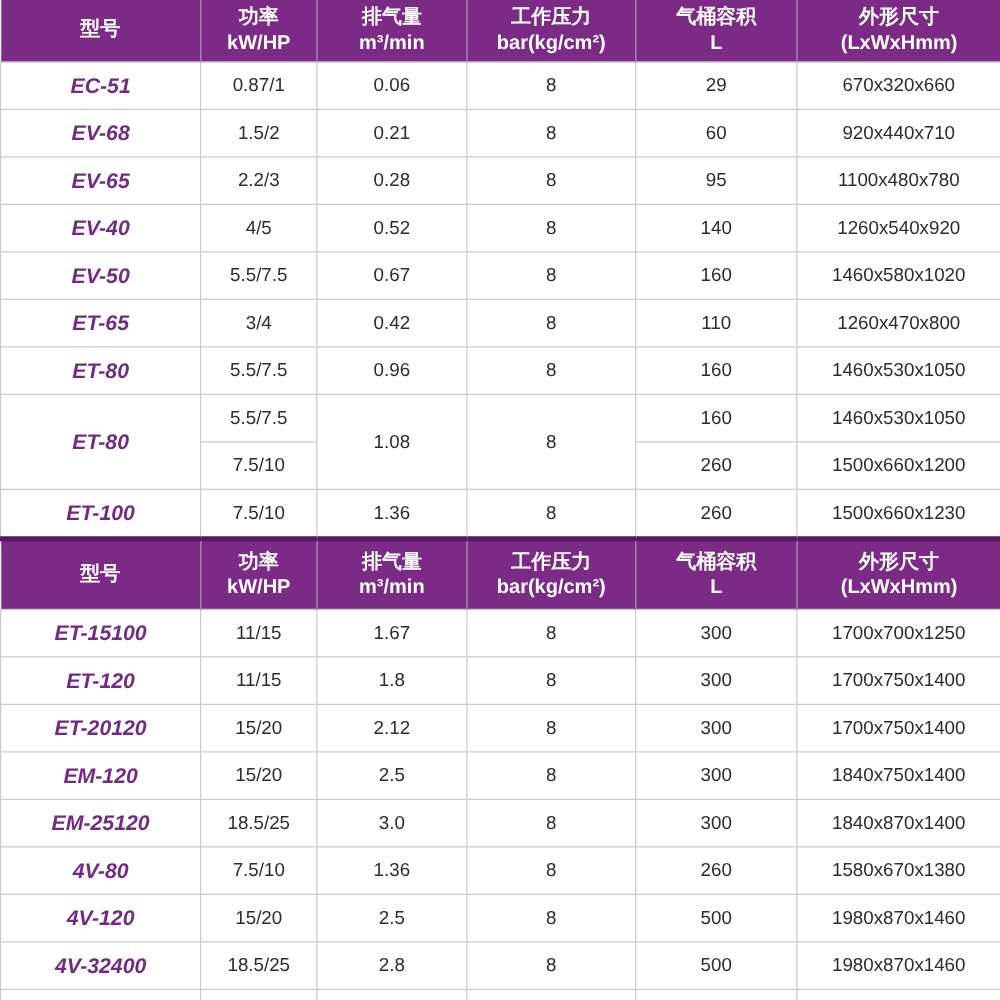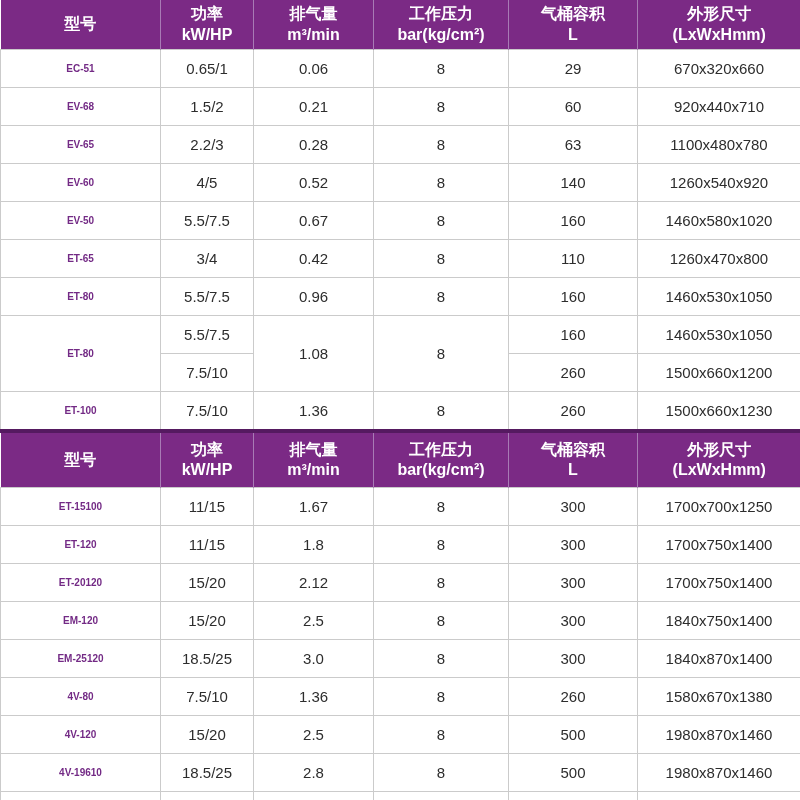--- a/index.html
+++ b/index.html
@@ -53,21 +53,22 @@
     vertical-align:middle;
     font-size:15px;
     height:37px;
     background:var(--row-bg);
     color:var(--body-text);
     padding:0 4px;
   }
   td.model-cell{
     font-weight:bold;
     color:var(--model-text);
-    font-size:10px;
+    font-size:17px;
+    font-style:italic;
   }
   
   table{border-top:none;}
 </style>
 </head>
 <body>
 
 <table data-name="spec-table">
   <colgroup>
     <col class="c1">
@@ -98,44 +99,44 @@
           <div data-name="column-header-line">气桶容积</div>
           <div data-name="column-header-line">L</div>
         </th>
         <th data-name="column-header-dimensions">
           <div data-name="column-header-line">外形尺寸</div>
           <div data-name="column-header-line">(LxWxHmm)</div>
         </th>
       </tr>
       <tr data-name="table-row">
         <td data-name="cell-model" class="model-cell">EC-51</td>
-        <td data-name="cell-power">0.65/1</td>
+        <td data-name="cell-power">0.87/1</td>
         <td data-name="cell-displacement">0.06</td>
         <td data-name="cell-pressure">8</td>
         <td data-name="cell-tank-volume">29</td>
         <td data-name="cell-dimensions">670x320x660</td>
       </tr>
       <tr data-name="table-row">
         <td data-name="cell-model" class="model-cell">EV-68</td>
         <td data-name="cell-power">1.5/2</td>
         <td data-name="cell-displacement">0.21</td>
         <td data-name="cell-pressure">8</td>
         <td data-name="cell-tank-volume">60</td>
         <td data-name="cell-dimensions">920x440x710</td>
       </tr>
       <tr data-name="table-row">
         <td data-name="cell-model" class="model-cell">EV-65</td>
         <td data-name="cell-power">2.2/3</td>
         <td data-name="cell-displacement">0.28</td>
         <td data-name="cell-pressure">8</td>
-        <td data-name="cell-tank-volume">63</td>
+        <td data-name="cell-tank-volume">95</td>
         <td data-name="cell-dimensions">1100x480x780</td>
       </tr>
       <tr data-name="table-row">
-        <td data-name="cell-model" class="model-cell">EV-60</td>
+        <td data-name="cell-model" class="model-cell">EV-40</td>
         <td data-name="cell-power">4/5</td>
         <td data-name="cell-displacement">0.52</td>
         <td data-name="cell-pressure">8</td>
         <td data-name="cell-tank-volume">140</td>
         <td data-name="cell-dimensions">1260x540x920</td>
       </tr>
       <tr data-name="table-row">
         <td data-name="cell-model" class="model-cell">EV-50</td>
         <td data-name="cell-power">5.5/7.5</td>
         <td data-name="cell-displacement">0.67</td>
@@ -257,21 +258,21 @@
       </tr>
       <tr data-name="table-row">
         <td data-name="cell-model" class="model-cell">4V-120</td>
         <td data-name="cell-power">15/20</td>
         <td data-name="cell-displacement">2.5</td>
         <td data-name="cell-pressure">8</td>
         <td data-name="cell-tank-volume">500</td>
         <td data-name="cell-dimensions">1980x870x1460</td>
       </tr>
       <tr data-name="table-row">
-        <td data-name="cell-model" class="model-cell">4V-19610</td>
+        <td data-name="cell-model" class="model-cell">4V-32400</td>
         <td data-name="cell-power">18.5/25</td>
         <td data-name="cell-displacement">2.8</td>
         <td data-name="cell-pressure">8</td>
         <td data-name="cell-tank-volume">500</td>
         <td data-name="cell-dimensions">1980x870x1460</td>
       </tr>
       <tr data-name="table-row">
         <td data-name="cell-model" class="model-cell">4V-30120</td>
         <td data-name="cell-power">22/30</td>
         <td data-name="cell-displacement">3</td>

